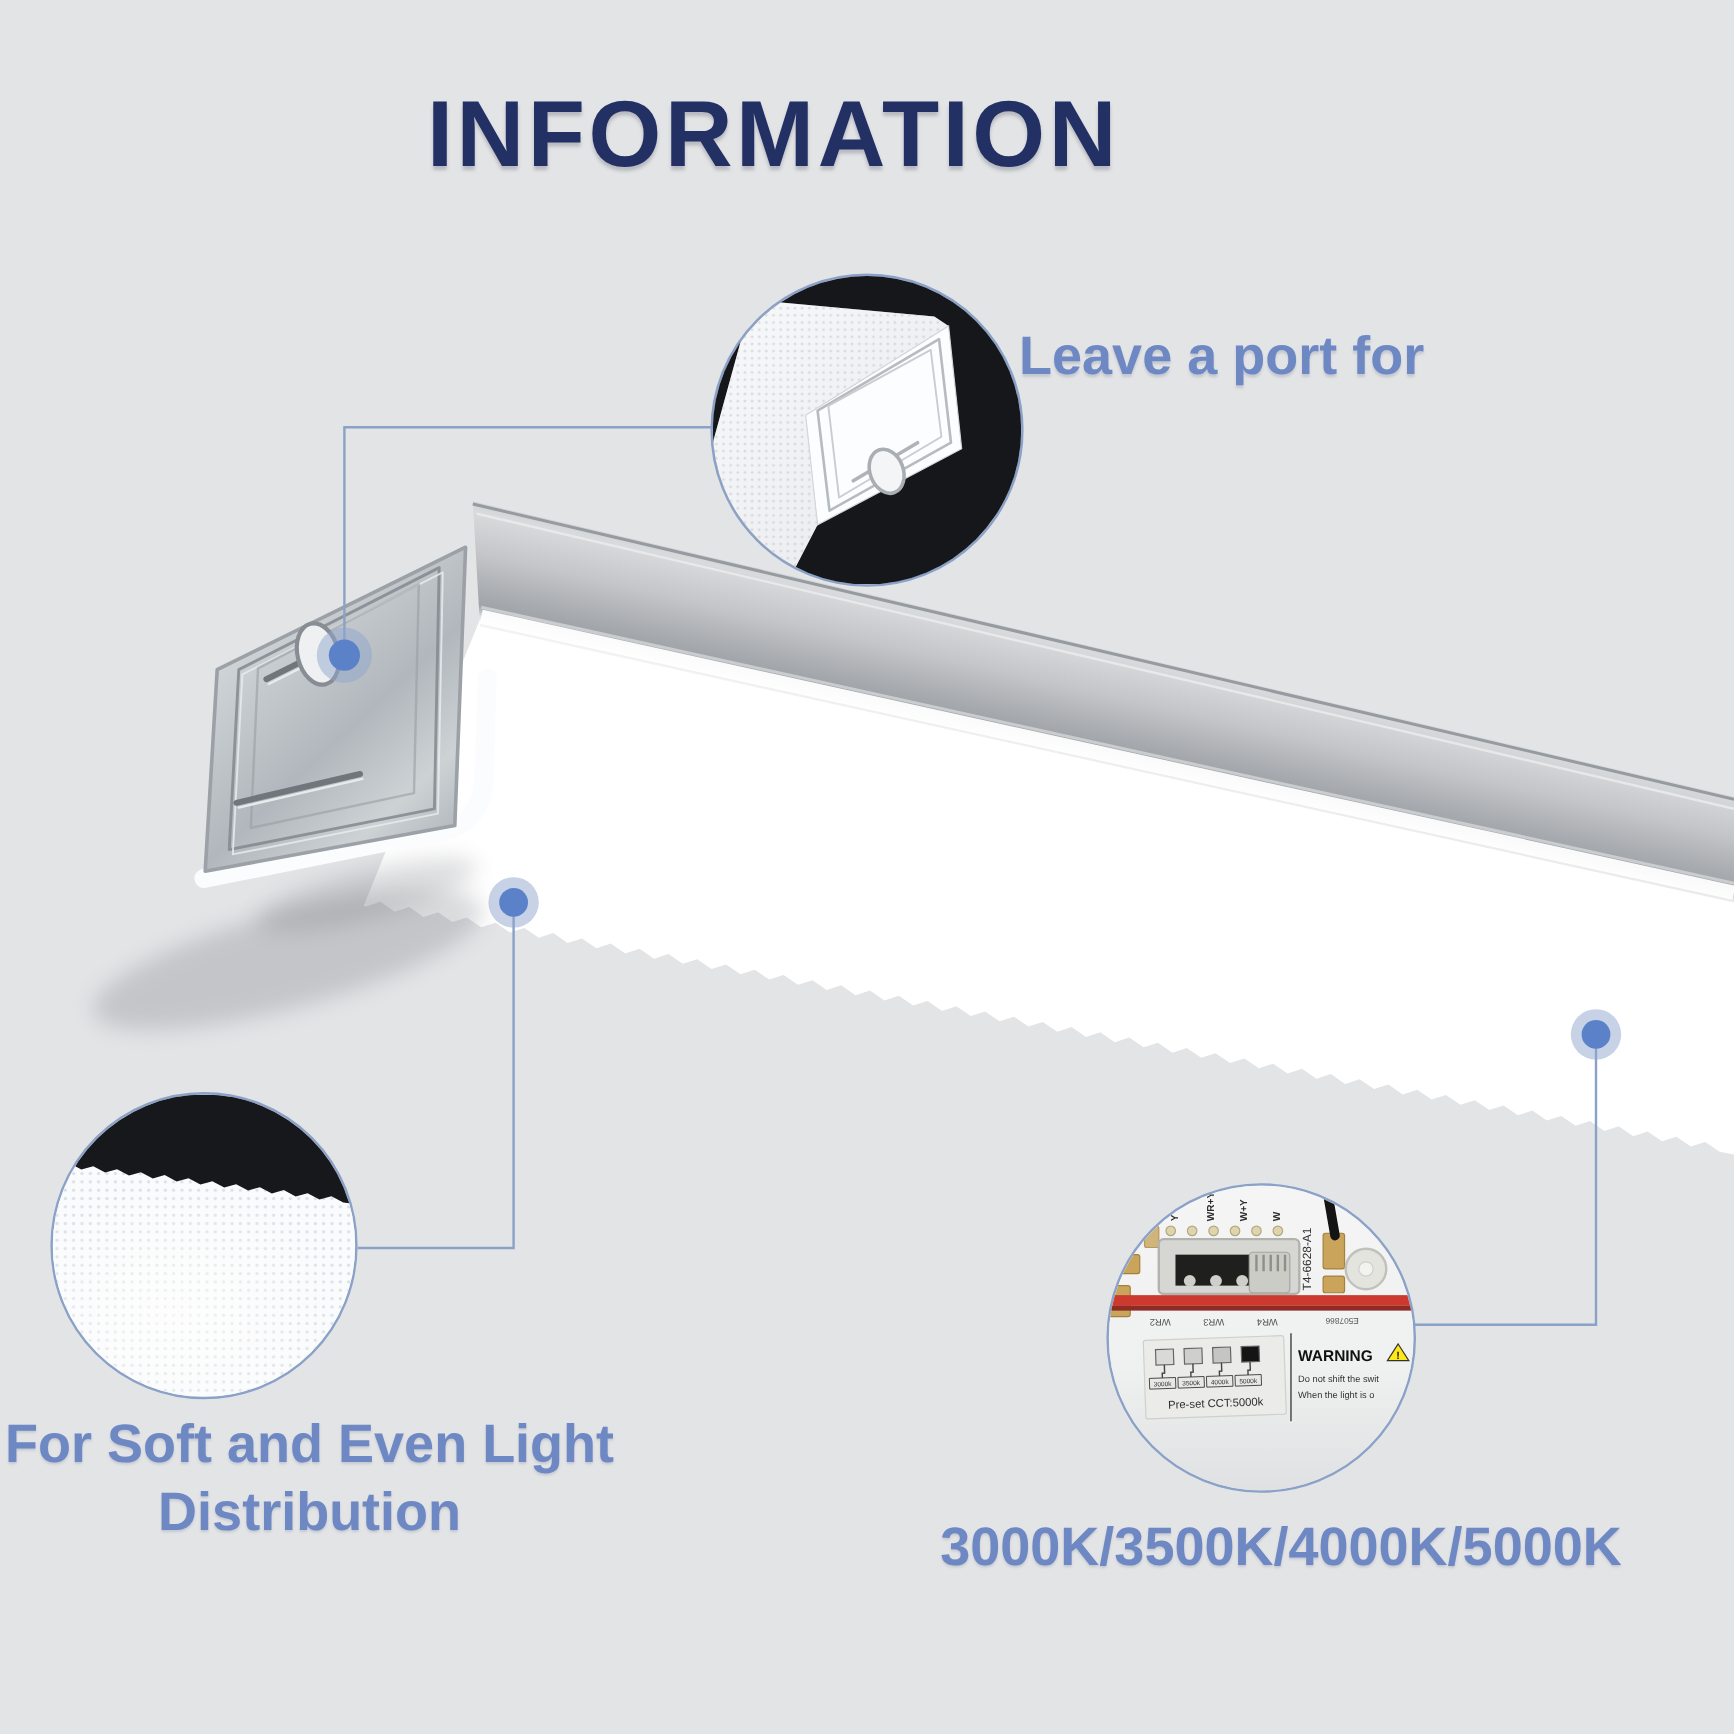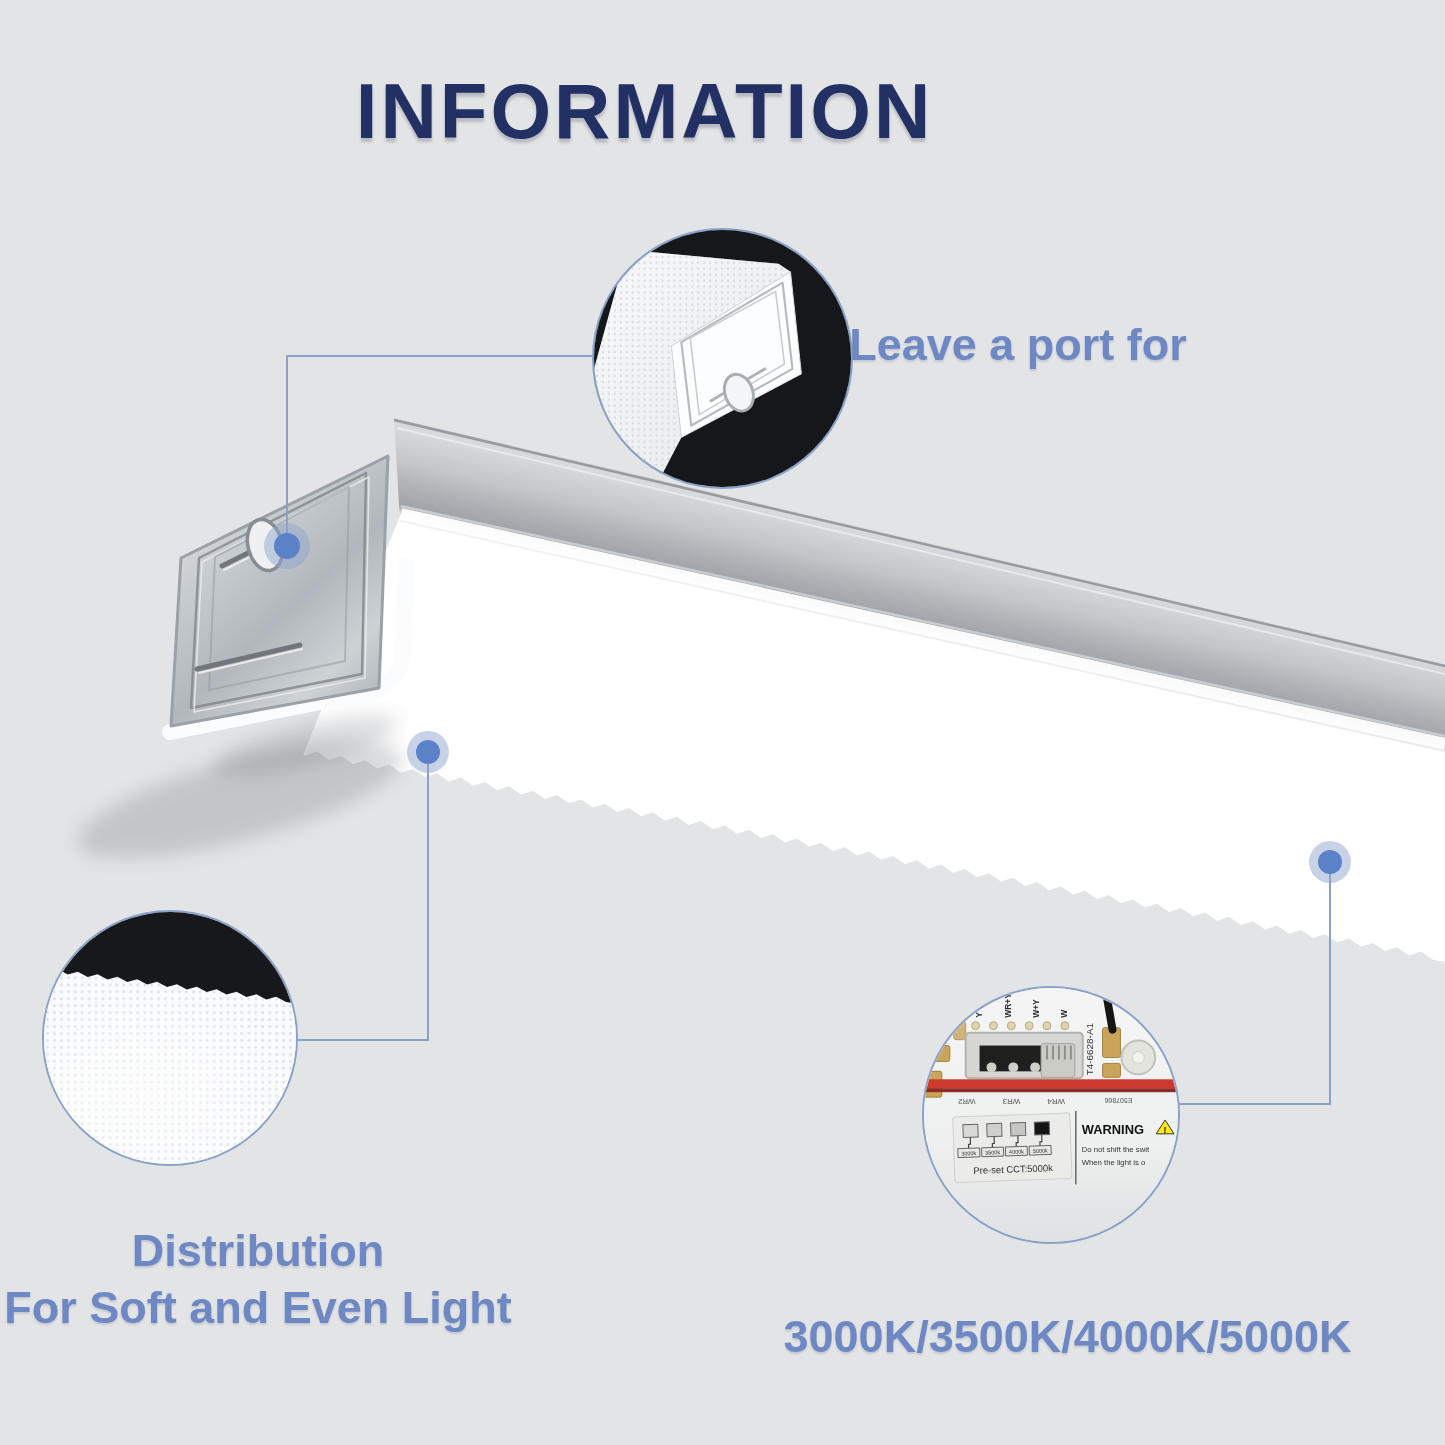--- a/index.html
+++ b/index.html
@@ -23,21 +23,20 @@
   #page-title{
     left:0;top:66px;width:1289px;text-align:center;
     font-size:78px;font-weight:bold;letter-spacing:3px;
     color:#233064;z-index:6;
     text-shadow:0 4px 3px rgba(110,115,130,.38);
   }
   .note{
     position:absolute;text-align:center;z-index:6;
     color:#6e88c3;font-weight:bold;font-size:45px;line-height:57px;
     text-shadow:0 2px 2px rgba(130,140,160,.3);
-    margin-top:48px;
   }
   #note-link{left:818px;top:268px;width:400px;}
   #note-diffuser{left:0px;top:1174px;width:516px;}
   #note-kelvin{left:690px;top:1260px;width:755px;}
   .svgtext{font-family:"Liberation Sans", sans-serif;}
 </style>
 </head>
 <body>
 
 <svg id="fixture-svg" width="1445" height="1445" viewBox="0 0 1445 1445">
@@ -270,19 +269,19 @@
   </g>
 </svg>
 
 <div class="abs" id="page-title">INFORMATION</div>
 
 <div class="note" id="note-link">
   <div>Leave a port for</div>
 </div>
 
 <div class="note" id="note-diffuser">
+  <div>For Soft and Even Light</div>
   <div>Distribution</div>
-  <div>For Soft and Even Light</div>
 </div>
 
 <div class="note" id="note-kelvin">
   <div>3000K/3500K/4000K/5000K</div>
 </div>
 
 </body></html>

